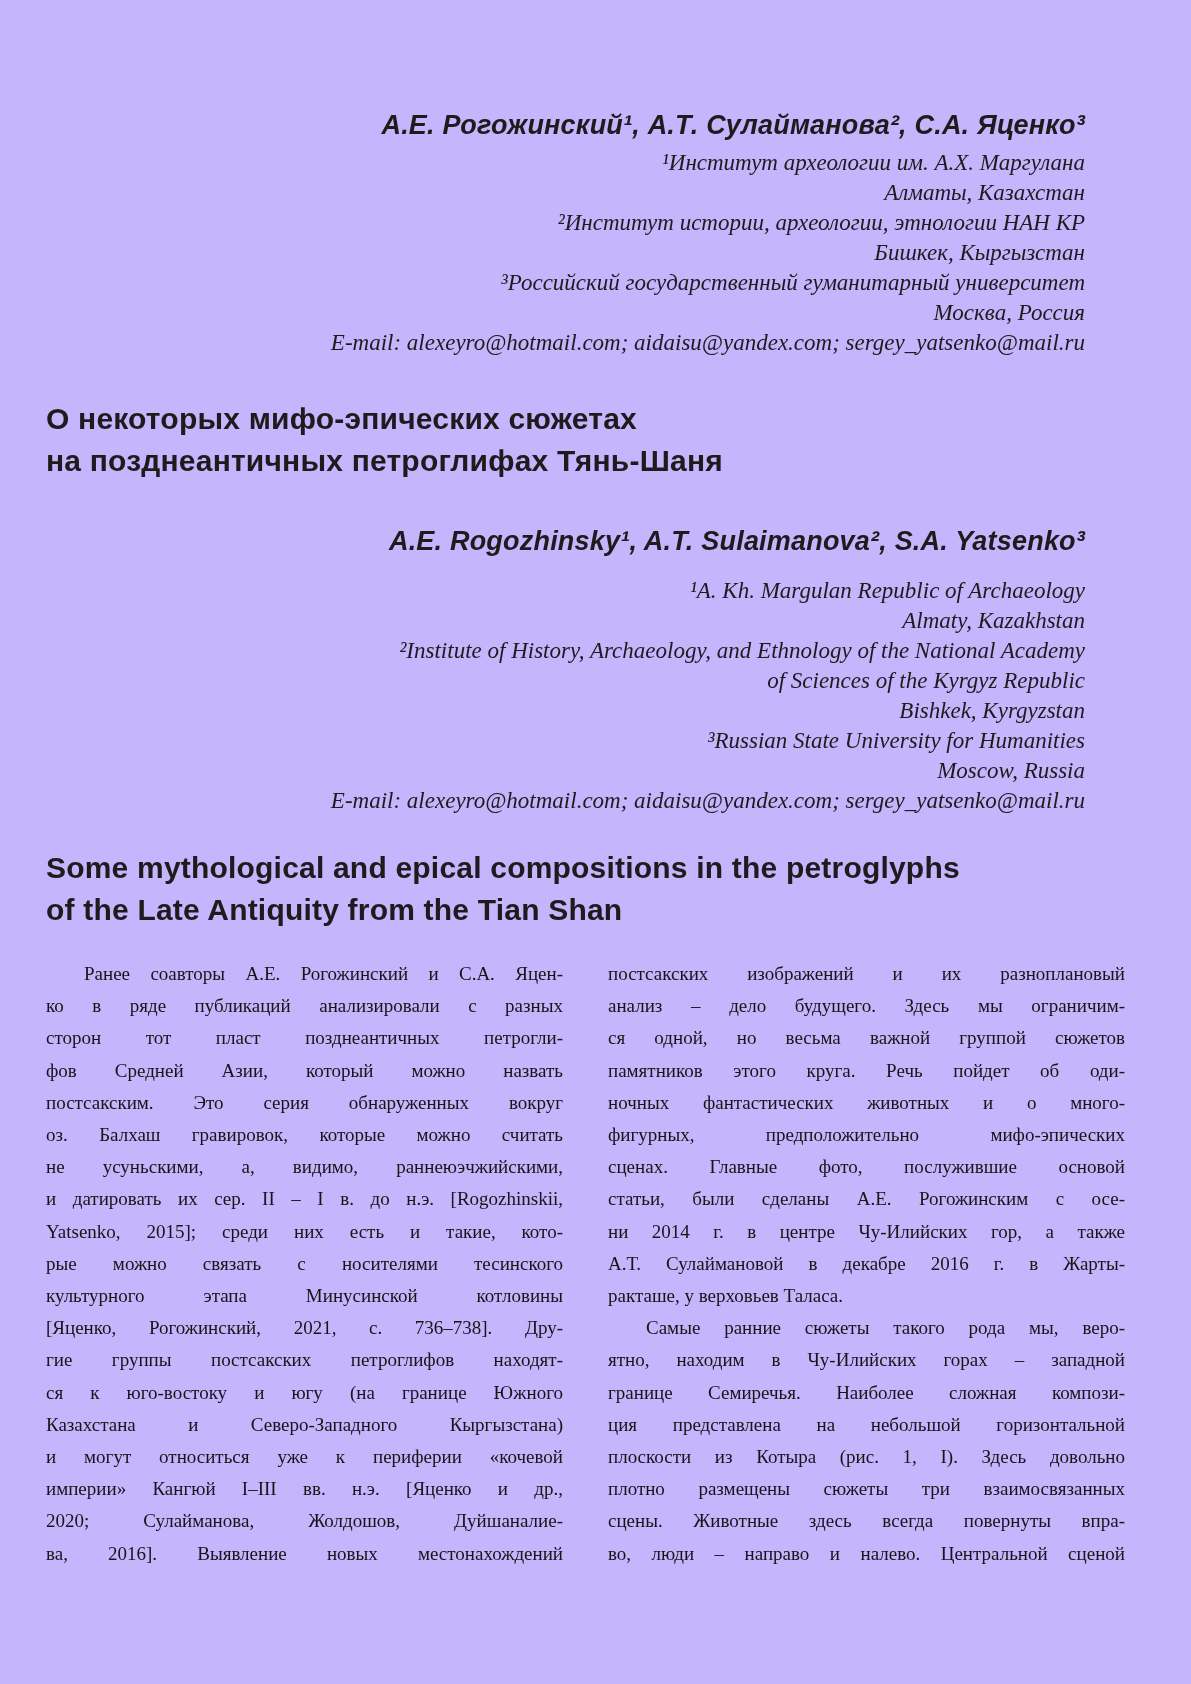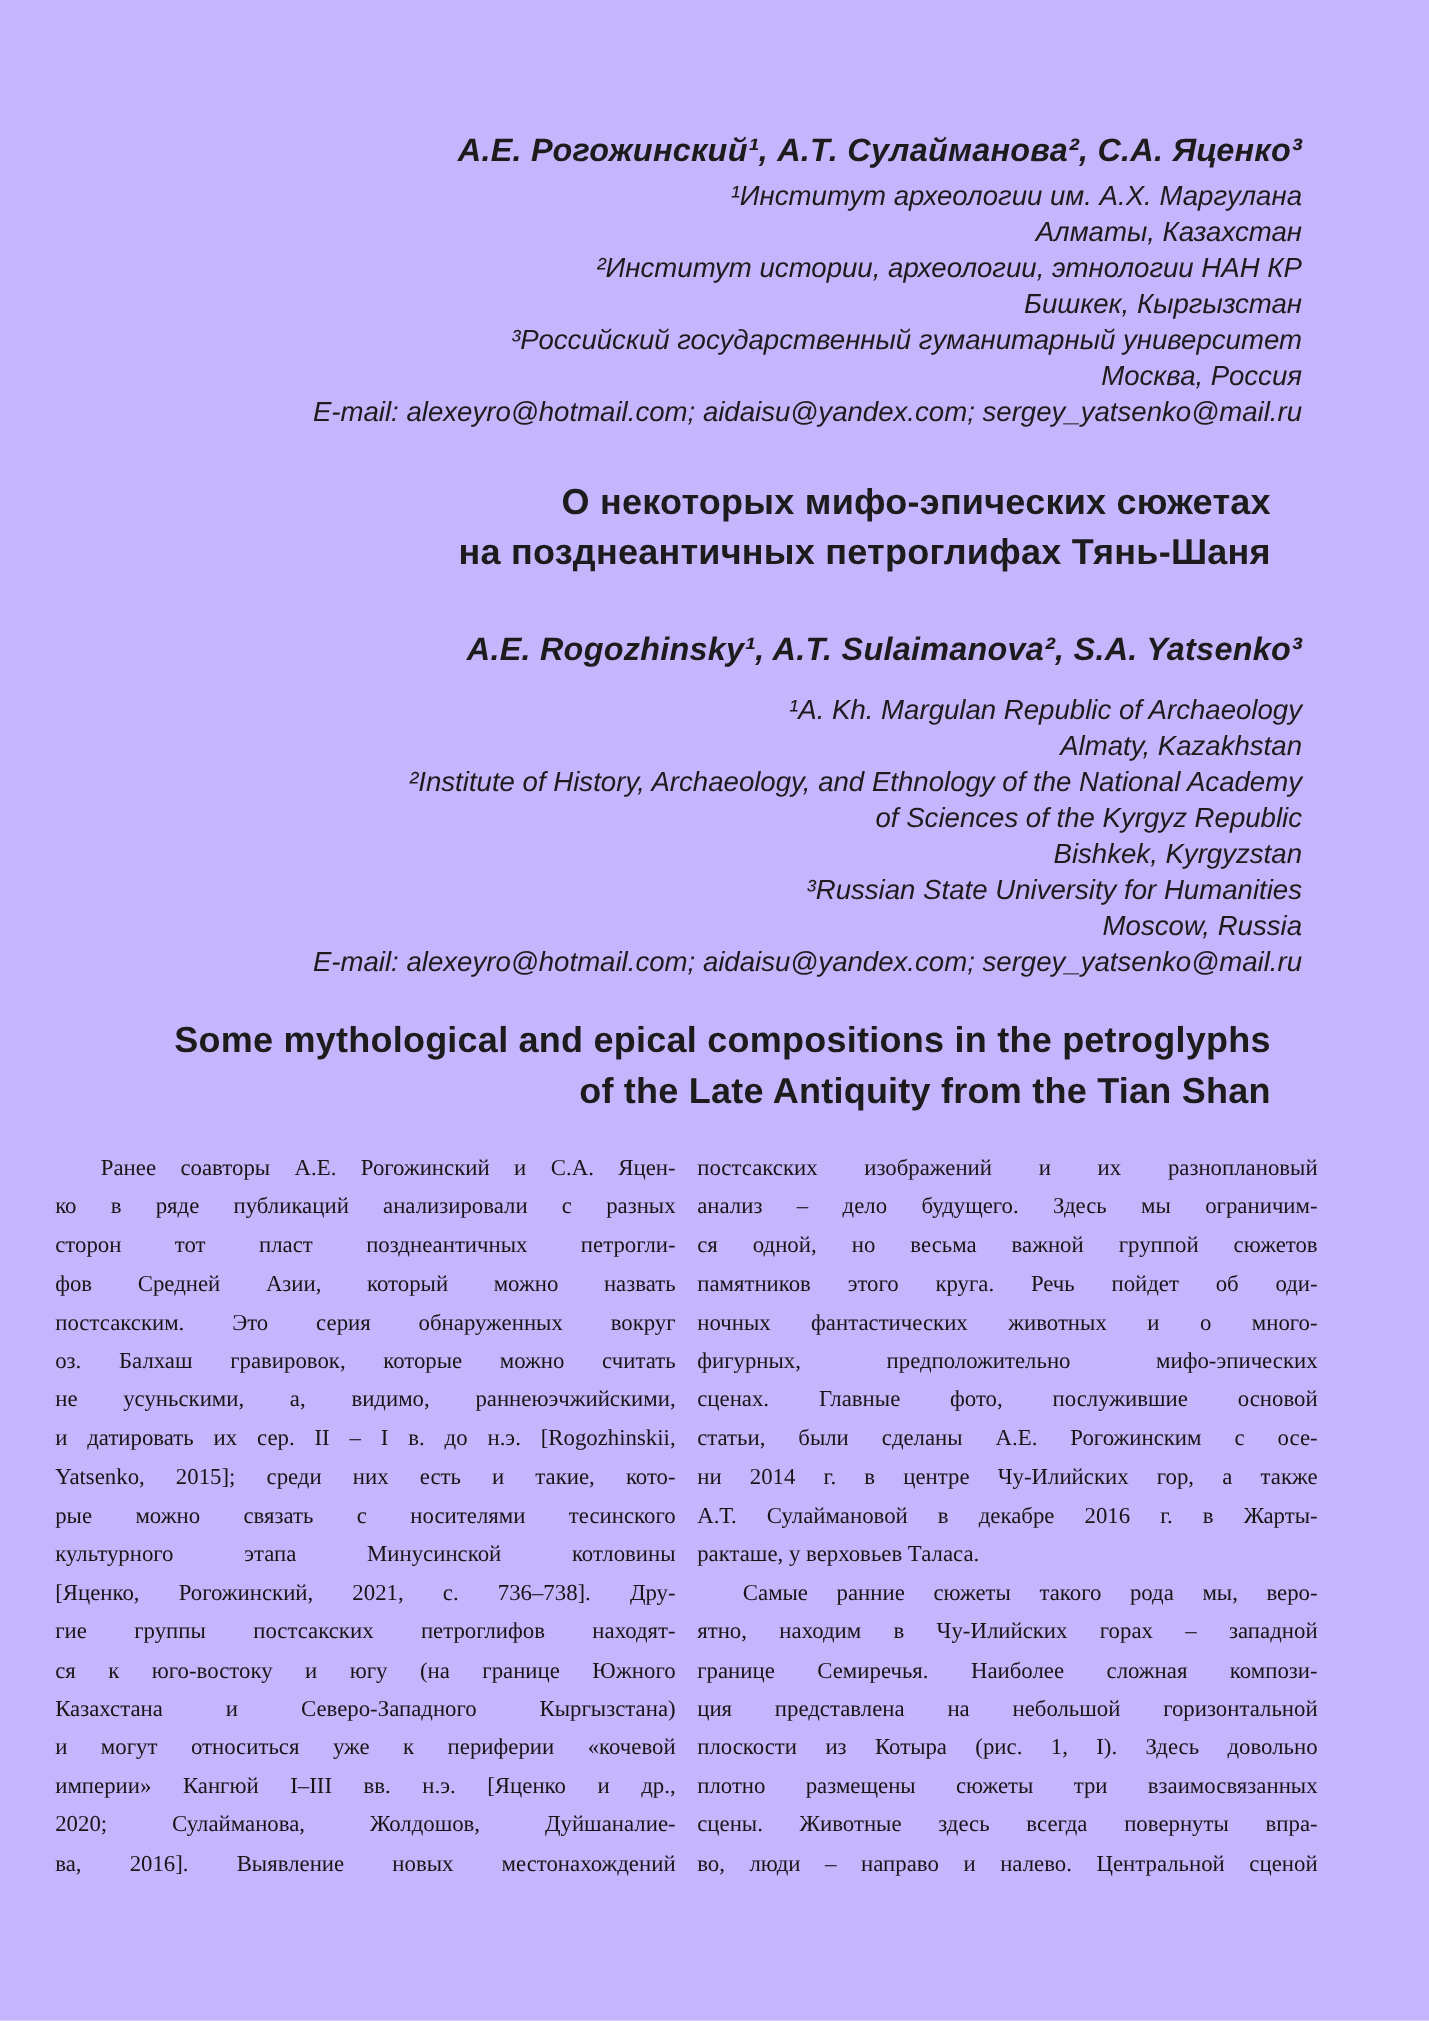--- a/index.html
+++ b/index.html
@@ -19,33 +19,33 @@
   }
   .authors {
     font-family: "Liberation Sans", sans-serif;
     font-weight: bold;
     font-style: italic;
     font-size: 27px;
     line-height: 34px;
     letter-spacing: 0.2px;
   }
   .affils {
-    font-family: Liberation Sans, sans-serif;
+    font-family: Liberation Serif, serif;
     font-style: italic;
     font-size: 23px;
     line-height: 30px;
   }
   .affils .affil-line { text-align: right; }
   .title-block {
     position: absolute;
     left: 46px;
     width: 1049px;
     box-sizing: border-box;
     padding-right: 36px;
-    text-align: right;
+    text-align: left;
     font-family: "Liberation Sans", sans-serif;
     font-weight: bold;
     font-size: 30px;
     line-height: 42px;
     letter-spacing: 0.2px;
   }
   .col {
     position: absolute;
     top: 958px;
     width: 517px;
@@ -123,21 +123,21 @@
       <div class="line">[Яценко, Рогожинский, 2021, с. 736–738]. Дру-</div>
       <div class="line">гие группы постсакских петроглифов находят-</div>
       <div class="line">ся к юго-востоку и югу (на границе Южного</div>
       <div class="line">Казахстана и Северо-Западного Кыргызстана)</div>
       <div class="line">и могут относиться уже к периферии «кочевой</div>
       <div class="line">империи» Кангюй I–III вв. н.э. [Яценко и др.,</div>
       <div class="line">2020; Сулайманова, Жолдошов, Дуйшаналие-</div>
       <div class="line">ва, 2016]. Выявление новых местонахождений</div>
     </div>
 
-  <div class="col" style="left:581px">
+  <div class="col" style="left:608px">
       <div class="line">постсакских изображений и их разноплановый</div>
       <div class="line">анализ – дело будущего. Здесь мы ограничим-</div>
       <div class="line">ся одной, но весьма важной группой сюжетов</div>
       <div class="line">памятников этого круга. Речь пойдет об оди-</div>
       <div class="line">ночных фантастических животных и о много-</div>
       <div class="line">фигурных, предположительно мифо-эпических</div>
       <div class="line">сценах. Главные фото, послужившие основой</div>
       <div class="line">статьи, были сделаны А.Е. Рогожинским с осе-</div>
       <div class="line">ни 2014 г. в центре Чу-Илийских гор, а также</div>
       <div class="line">А.Т. Сулаймановой в декабре 2016 г. в Жарты-</div>

